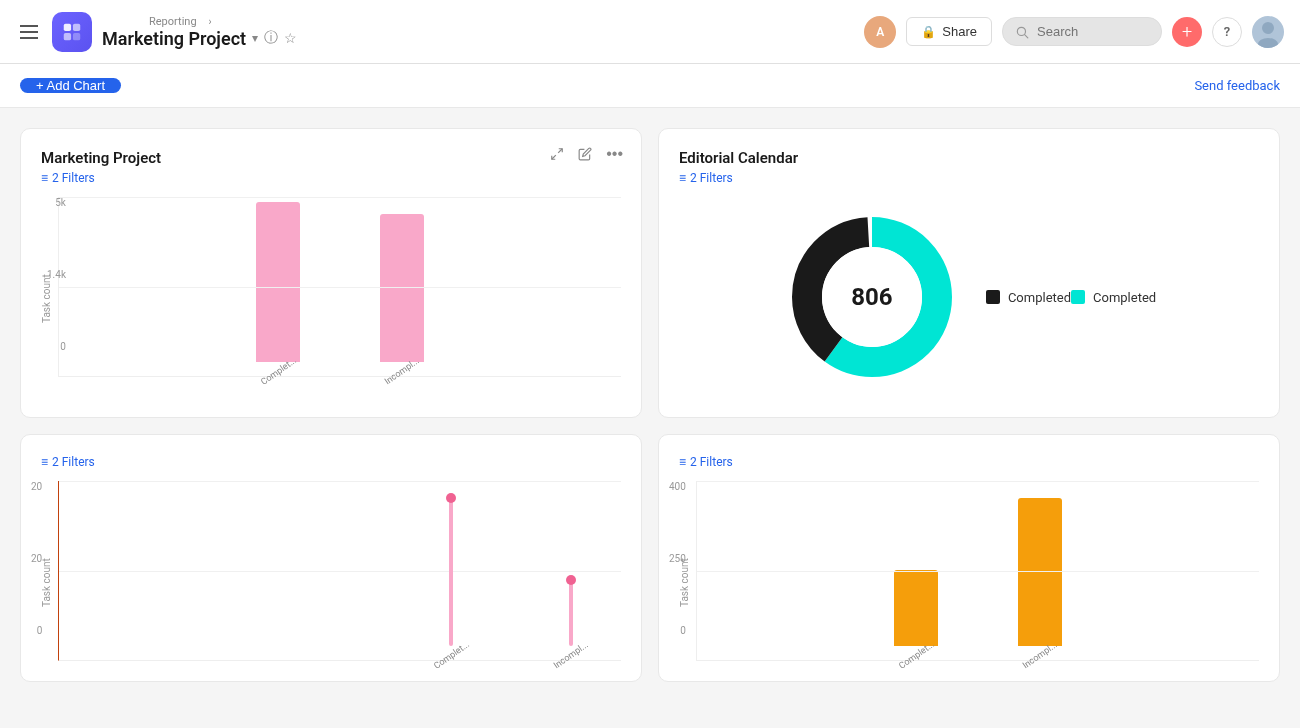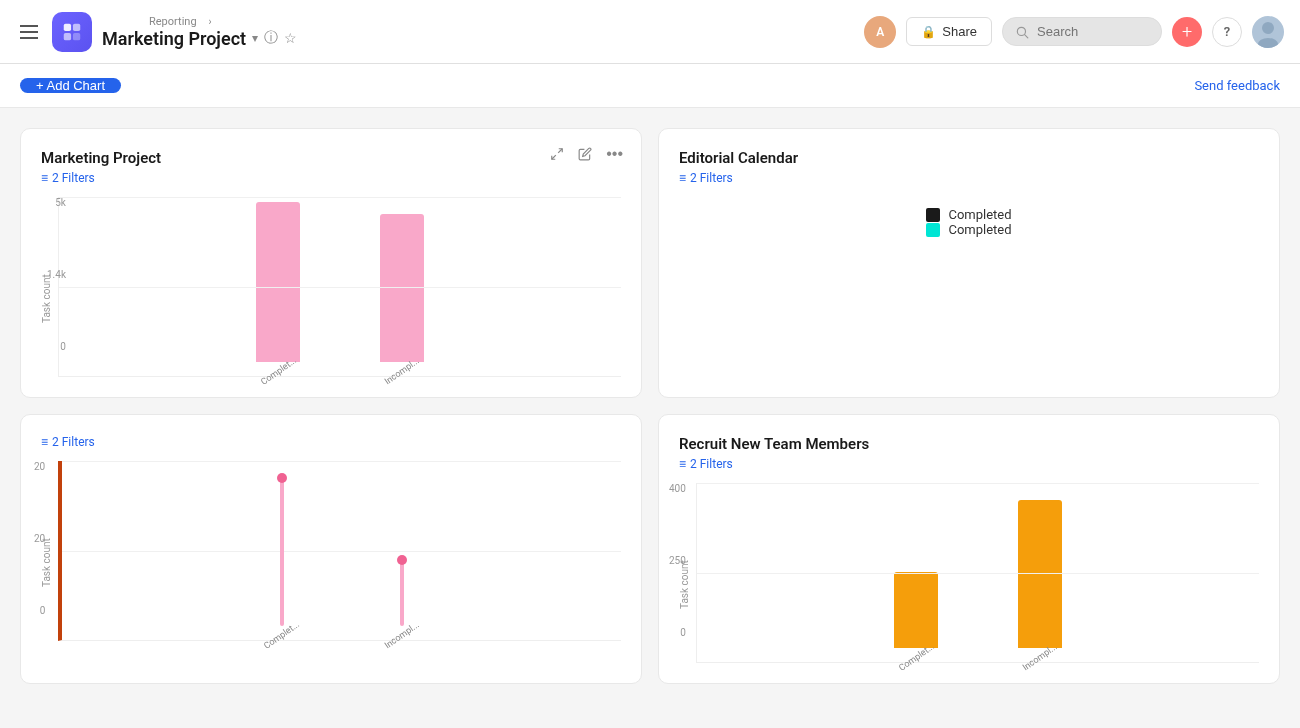--- a/index.html
+++ b/index.html
@@ -84,21 +84,21 @@
     .card-actions { position: absolute; top: 14px; right: 14px; display: flex; gap: 6px; align-items: center; }
     .card-action-btn { background: none; border: none; cursor: pointer; color: #888; font-size: 16px; padding: 2px 4px; display: flex; align-items: center; }
     .bar-wrap { display: flex; flex-direction: column; align-items: center; }
     .bar { border-radius: 3px 3px 0 0; min-width: 40px; }
     .bar-label { font-size: 9px; color: #888; margin-top: 4px; transform: rotate(-35deg); white-space: nowrap; }
 
     
     .donut-wrap { display: flex; align-items: center; gap: 24px; justify-content: center; padding: 10px 0; }
     .donut-container { position: relative; width: 180px; height: 180px; }
     .donut-center { position: absolute; top: 50%; left: 50%; transform: translate(-50%, -50%); font-size: 24px; font-weight: 700; color: #1a1a1a; }
-    .donut-legend { display: flex; flex-direction: column; }
+    .donut-legend { display: flex; flex-direction: row; }
     .legend-item { display: flex; align-items: center; gap: 8px; font-size: 13px; color: #333; }
     .legend-dot { width: 14px; height: 14px; border-radius: 2px; }
     .dot-bar-wrap { display: flex; flex-direction: column; align-items: center; position: relative; }
   </style>
 </head>
 <body>
 
 <div class="header">
   <div class="header-left">
     <div class="hamburger">
@@ -212,20 +212,30 @@
     </div>
   </div>
 
   <div class="chart-card">
     <div class="chart-title">Editorial Calendar</div>
     <div class="filter-tag">
       <span>≡</span>
       <span>2 Filters</span>
     </div>
     <div class="donut-wrap">
+      <div class="donut-container">
+        <svg width="180" height="180" viewBox="0 0 180 180">
+
+          <circle cx="90" cy="90" r="65" fill="none" stroke="#00e5d4" stroke-width="30" stroke-dasharray="245 164" stroke-dashoffset="0" transform="rotate(-90 90 90)"></circle>
+
+          <circle cx="90" cy="90" r="65" fill="none" stroke="#1a1a1a" stroke-width="30" stroke-dasharray="159 250" stroke-dashoffset="-245" transform="rotate(-90 90 90)"></circle>
+          <circle cx="90" cy="90" r="50" fill="white"></circle>
+        </svg>
+        <div class="donut-center">806</div>
+      </div>
       <div class="donut-legend">
         <div class="legend-item">
           <div class="legend-dot" style="background:#1a1a1a;"></div>
           <span>Completed</span>
         </div>
         <div class="legend-item">
           <div class="legend-dot" style="background:#00e5d4;"></div>
           <span>Completed</span>
         </div>
       </div>
@@ -233,21 +243,21 @@
   </div>
 
   <div class="chart-card">
     <div class="filter-tag">
       <span>≡</span>
       <span>2 Filters</span>
     </div>
     <div style="display:flex; align-items:stretch;">
       <div style="writing-mode:vertical-rl; transform:rotate(180deg); font-size:10px; color:#999; text-align:center; margin-right:6px; padding-bottom:24px;">Task count</div>
       <div style="flex:1;">
-        <div style="display:flex; height:180px; align-items:flex-end; position:relative; border-left:4px solid #c2410c; border-bottom:1px solid #eee; padding:0 30px; gap:80px; justify-content:center;">
+        <div style="display:flex; height:180px; align-items:flex-end; position:relative; border-left:1px solid #c2410c; border-bottom:1px solid #eee; padding:0 30px; gap:80px; justify-content:flex-end;">
           <div style="position:absolute;top:0;left:0;right:0;bottom:0;pointer-events:none;">
             <div style="position:absolute;top:0%;left:0;right:0;border-top:1px solid #f0f0f0;"></div>
             <div style="position:absolute;top:50%;left:0;right:0;border-top:1px solid #f0f0f0;"></div>
           </div>
           <div style="position:absolute;left:-28px;top:0;bottom:24px;display:flex;flex-direction:column;justify-content:space-between;font-size:10px;color:#999;text-align:right;">
             <span>20</span>
             <span>20</span>
             <span>0</span>
           </div>
 
@@ -261,21 +271,20 @@
             <div style="width:10px;height:10px;border-radius:50%;background:#f06292;margin-bottom:-5px;z-index:2;position:relative;"></div>
             <div style="width:4px; height:66px; background:#f9a8c9; border-radius:2px;"></div>
             <div class="bar-label" style="font-size:9px;color:#888;margin-top:4px;transform:rotate(-35deg);white-space:nowrap;">Incompl...</div>
           </div>
         </div>
       </div>
     </div>
   </div>
 
   <div class="chart-card">
-    <div class="chart-title">Recruit New Team Members</div>
     <div class="filter-tag">
       <span>≡</span>
       <span>2 Filters</span>
     </div>
     <div style="display:flex; align-items:stretch;">
       <div style="writing-mode:vertical-rl; transform:rotate(180deg); font-size:10px; color:#999; text-align:center; margin-right:6px; padding-bottom:24px;">Task count</div>
       <div style="flex:1;">
         <div style="display:flex; height:180px; align-items:flex-end; position:relative; border-left:1px solid #eee; border-bottom:1px solid #eee; padding:0 30px; gap:80px; justify-content:center;">
           <div style="position:absolute;top:0;left:0;right:0;bottom:0;pointer-events:none;">
             <div style="position:absolute;top:0%;left:0;right:0;border-top:1px solid #f0f0f0;"></div>

